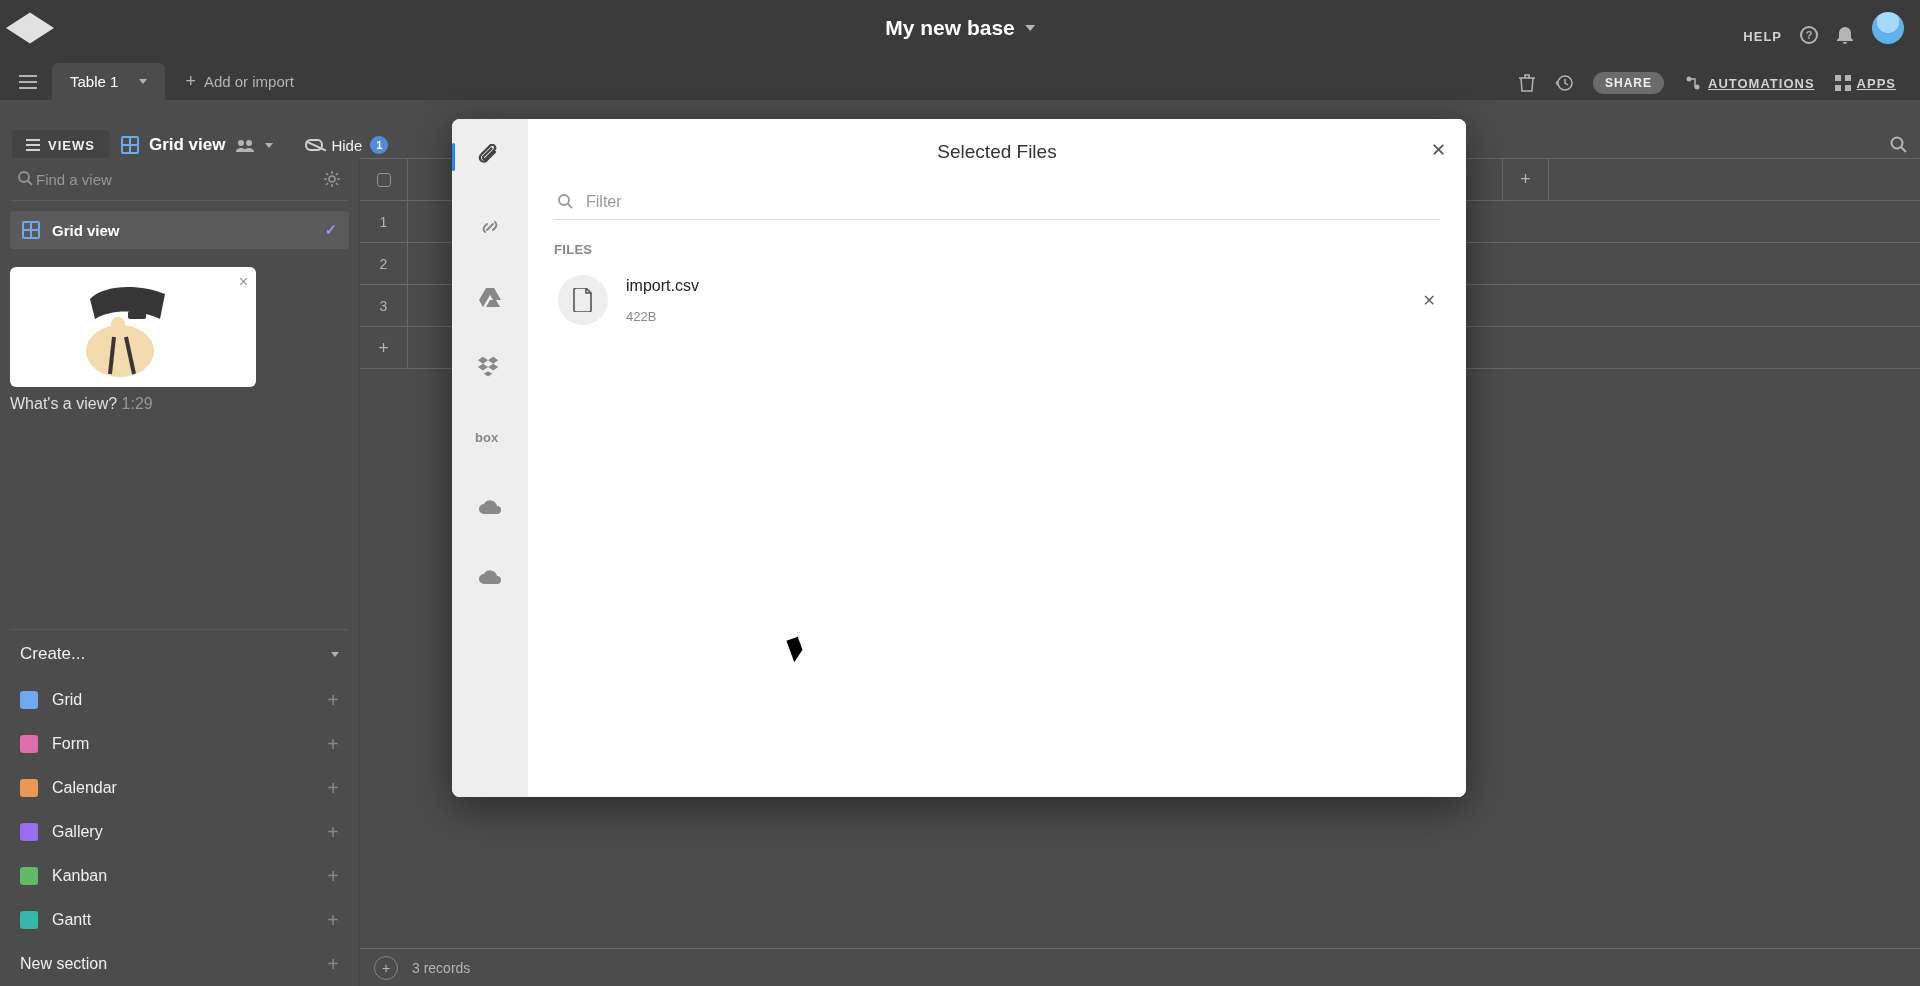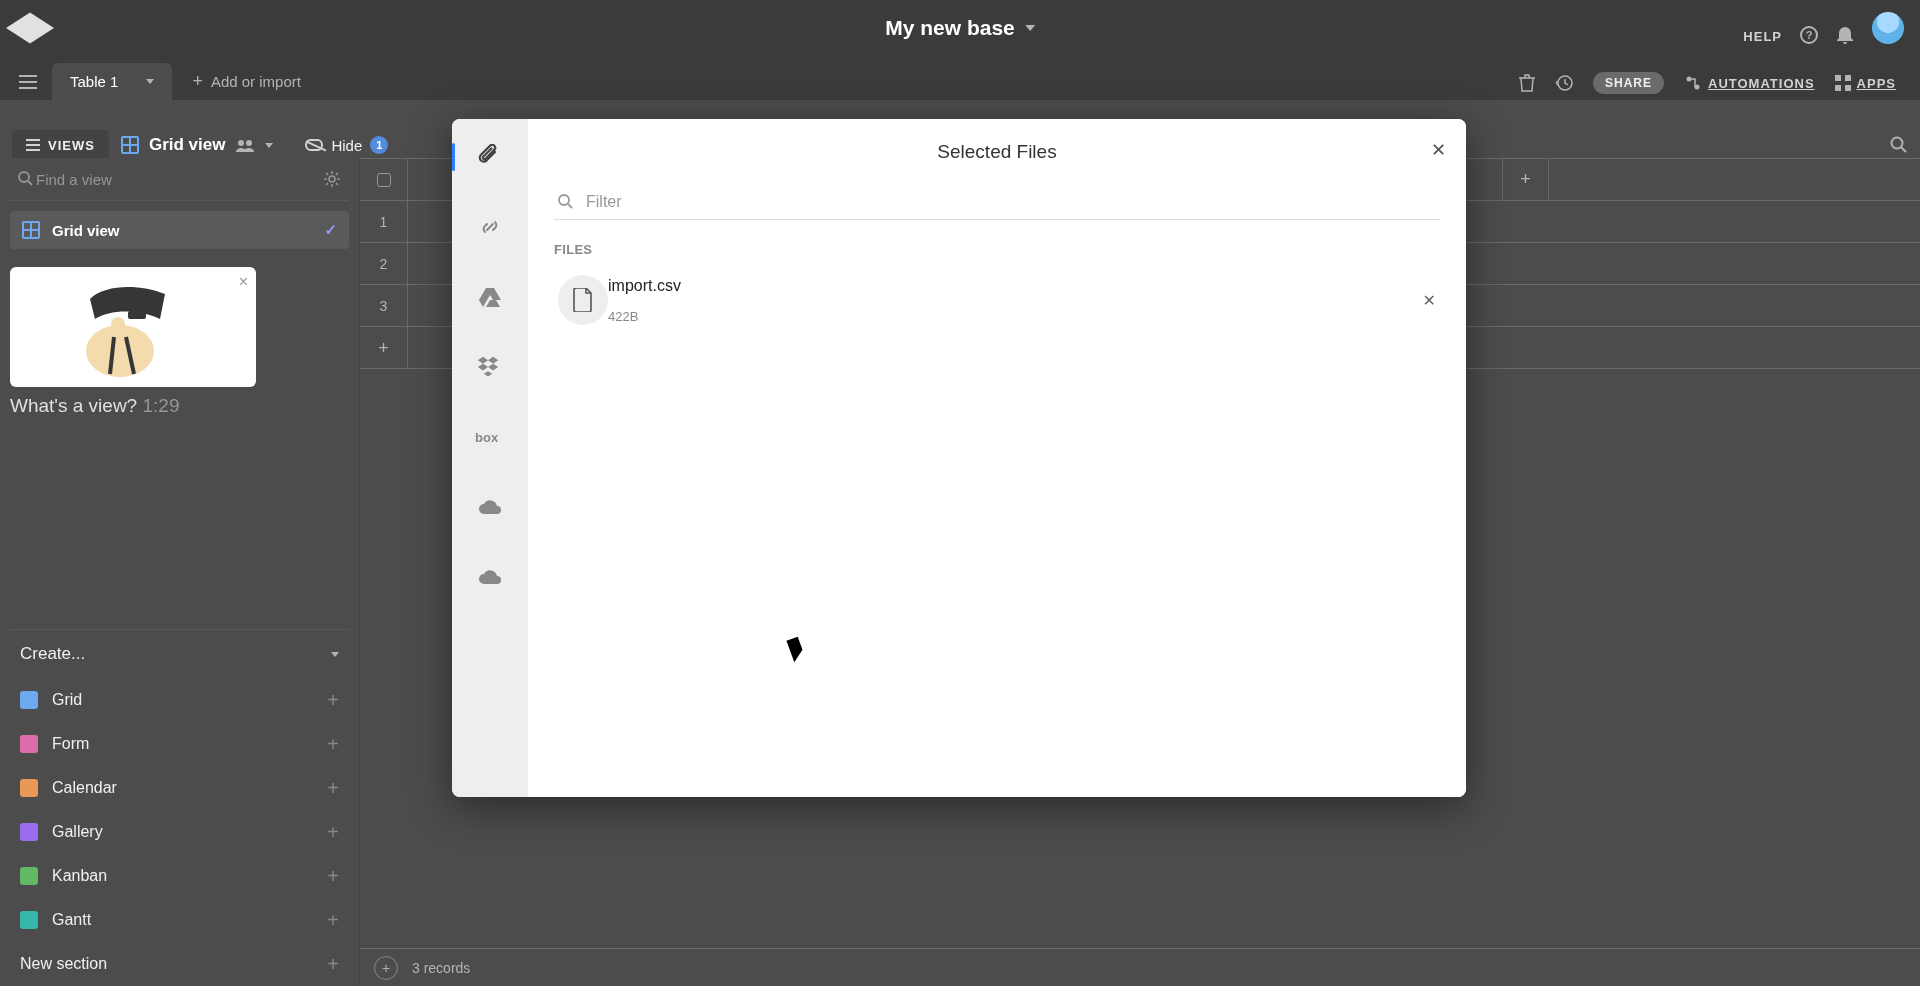--- a/index.html
+++ b/index.html
@@ -12,21 +12,21 @@
 .caret-down { width: 0; height: 0; border-left: 5px solid transparent; border-right: 5px solid transparent; border-top: 6px solid #aaa; }
 .top-right { margin-left: auto; display: flex; align-items: flex-end; gap: 18px; }
 .top-right span.lbl { color: #ccc; font-size: 13px; font-weight: 700; letter-spacing: 1px; }
 .help-q { width: 18px; height: 18px; border: 2px solid #aaa; border-radius: 50%; display:flex; align-items:center; justify-content:center; color:#aaa; font-size:11px; font-weight:700; }
 .bell, .trash, .history, .auto-ico, .apps-ico { color:#aaa; }
 .avatar { width: 32px; height: 32px; border-radius: 50%; background: radial-gradient(circle at 50% 30%, #9bd3ff 40%, #4aa8e8 42%); }
 
 
 .tab-bar { height: 44px; display:flex; align-items:flex-end; padding: 0 10px; gap: 6px; }
 .menu-btn { width:36px; height:36px; display:flex; align-items:center; justify-content:center; color:#aaa; }
-.tab-active { background:#343434; color:#fff; padding: 10px 18px; border-radius: 6px 6px 0 0; font-size: 15px; font-weight:500; display:flex; align-items:center; gap:28px; }
+.tab-active { background:#343434; color:#fff; padding: 10px 18px; border-radius: 6px 6px 0 0; font-size: 15px; font-weight:500; display:flex; align-items:center; gap:21px; }
 .tab-caret { width:0;height:0;border-left:4px solid transparent;border-right:4px solid transparent;border-top:5px solid #aaa; }
 .add-import { color:#aaa; font-size:15px; padding:10px 14px; display:flex; align-items:center; gap:8px; }
 .plus-ico::before { content:"+"; font-size:18px; line-height:1; }
 .tab-bar-right { margin-left:auto; display:flex; align-items:center; gap:20px; padding-right:14px; padding-bottom:6px; }
 .share-pill { background:#575757; color:#eee; font-size:12px; font-weight:700; letter-spacing:1px; padding:4px 12px; border-radius:999px; }
 .auto-lbl, .apps-lbl { color:#ccc; font-size:13px; font-weight:700; letter-spacing:1px; display:flex; align-items:center; gap:6px;text-decoration:underline; }
 
 
 .work-area { position:absolute; top:100px; left:0; right:0; bottom:0; background:#343434; display:flex; }
 
@@ -49,21 +49,21 @@
 .sidebar { position:absolute; left:0; top:58px; bottom:0; width:360px; background:#343434; border-right:1px solid #2a2a2a; display:flex; flex-direction:column; padding:0 10px; }
 .find-row { display:flex; align-items:center; gap:2px; padding:12px 8px; border-bottom:1px solid #444; }
 .find-row input { flex:1; background:transparent; border:none; color:#ddd; font-size:15px; outline:none; }
 .find-row input::placeholder { color:#888; }
 .gear { color:#888; }
 .view-item { display:flex; align-items:center; gap:12px; padding:10px 12px; margin-top:10px; background:#444; border-radius:4px; color:#fff; font-size:15px; font-weight:600; }
 .check-ico { margin-left:auto; color:#8a8aff; }
 .promo-card { margin-top:18px; width:246px; height:120px; background:#fff; border-radius:6px; position:relative; overflow:hidden; }
 .promo-close { position:absolute; top:6px; right:8px; color:#888; font-size:16px; }
 .promo-fig { position:absolute; left:60px; top:12px; width:110px; height:100px; }
-.promo-caption { margin-top:8px; color:#ddd; font-size:19px; }
+.promo-caption { margin-top:8px; color:#ddd; font-size:16px; }
 .promo-caption .dur { color:#888; }
 .sb-spacer { flex:1; }
 .create-row { display:flex; align-items:center; justify-content:space-between; padding:14px 10px; color:#eee; font-size:17px; font-weight:500; border-top:1px solid #444; }
 .vt-row { display:flex; align-items:center; gap:14px; padding:12px 10px; color:#eee; font-size:16px; }
 .vt-row .pl { margin-left:auto; color:#777; font-size:20px; line-height:1; }
 .vt-ico { width:18px; height:18px; border-radius:3px; }
 .ico-grid { background:#5a9ded; }
 .ico-form { background:#d85a9e; }
 .ico-cal  { background:#e68a3e; }
 .ico-gal  { background:#8a5aed; }
@@ -94,21 +94,21 @@
 .m-side .tab { width:36px; height:36px; display:flex; align-items:center; justify-content:center; color:#404040; border-radius:6px; position:relative; }
 .m-side .tab.active { color:#444; }
 .m-side .tab.active::before { content:""; position:absolute; left:-20px; top:4px; bottom:4px; width:3px; background:#2684ff; border-radius:2px; }
 .m-main { flex:1; background:#fff; display:flex; flex-direction:column; }
 .m-head { height:66px; display:flex; align-items:center; justify-content:center; position:relative; font-size:19px; color:#333; }
 .m-close { position:absolute; right:20px; top:20px; color:#555; font-size:18px; cursor:pointer; }
 .m-filter { margin:0 26px; border-bottom:1px solid #ddd; display:flex; align-items:center; gap:12px; padding:8px 4px; }
 .m-filter input { flex:1; border:none; font-size:16px; outline:none; background:transparent; }
 .m-filter input::placeholder { color:#999; }
 .m-files-lbl { margin:22px 26px 10px; color:#888; font-size:13px; font-weight:600; letter-spacing:.3px; }
-.file-row { margin:0 26px; display:flex; align-items:center; padding:8px 4px; }
+.file-row { margin:0 26px; display:flex; align-items:center; gap:18px; padding:8px 4px; }
 .file-ico { width:50px; height:50px; background:#eee; border-radius:50%; display:flex; align-items:center; justify-content:center; color:#555; }
 .file-meta .fn { font-size:16px; color:#222; }
 .file-meta .fs { font-size:13px; color:#888; margin-top:14px; }
 .file-x { margin-left:auto; color:#666; font-size:16px; }
 .m-foot { margin-top:auto; border-top:1px solid #e5e5e5; margin-left:26px; margin-right:26px; padding:24px 4px; display:flex; align-items:center; }
 .deselect { color:#666; font-size:16px; }
 .upload-btn { margin-left:auto; background:#2684ff; color:#fff; font-size:16px; font-weight:500; padding:14px 30px; border-radius:6px; }
 
 .cursor { position:absolute; left:790px; top:638px; width:14px; height:20px; }
 .cursor::before { content:""; position:absolute; left:0; top:0; border-left:12px solid #000; border-bottom:9px solid transparent; border-top:0; height:14px; width:0; transform:rotate(-20deg); }

